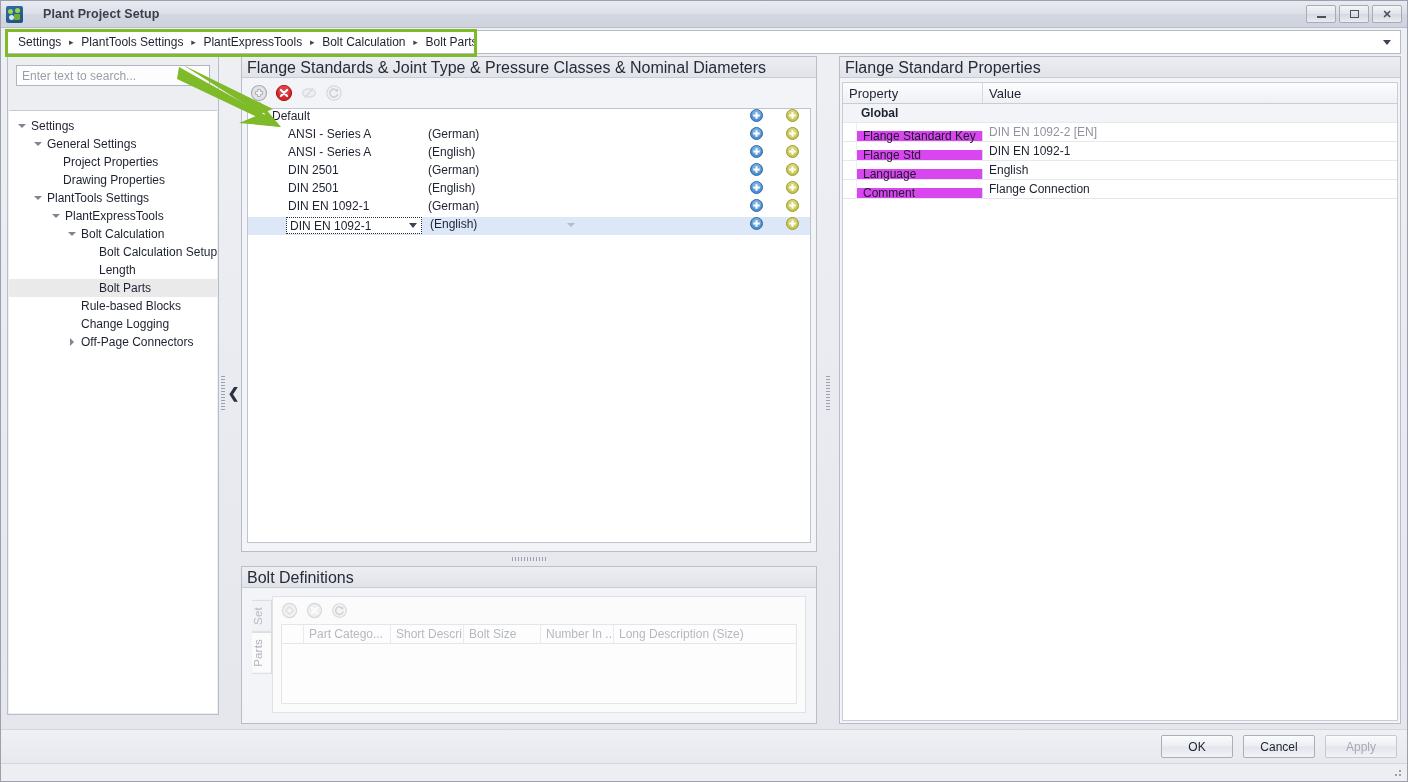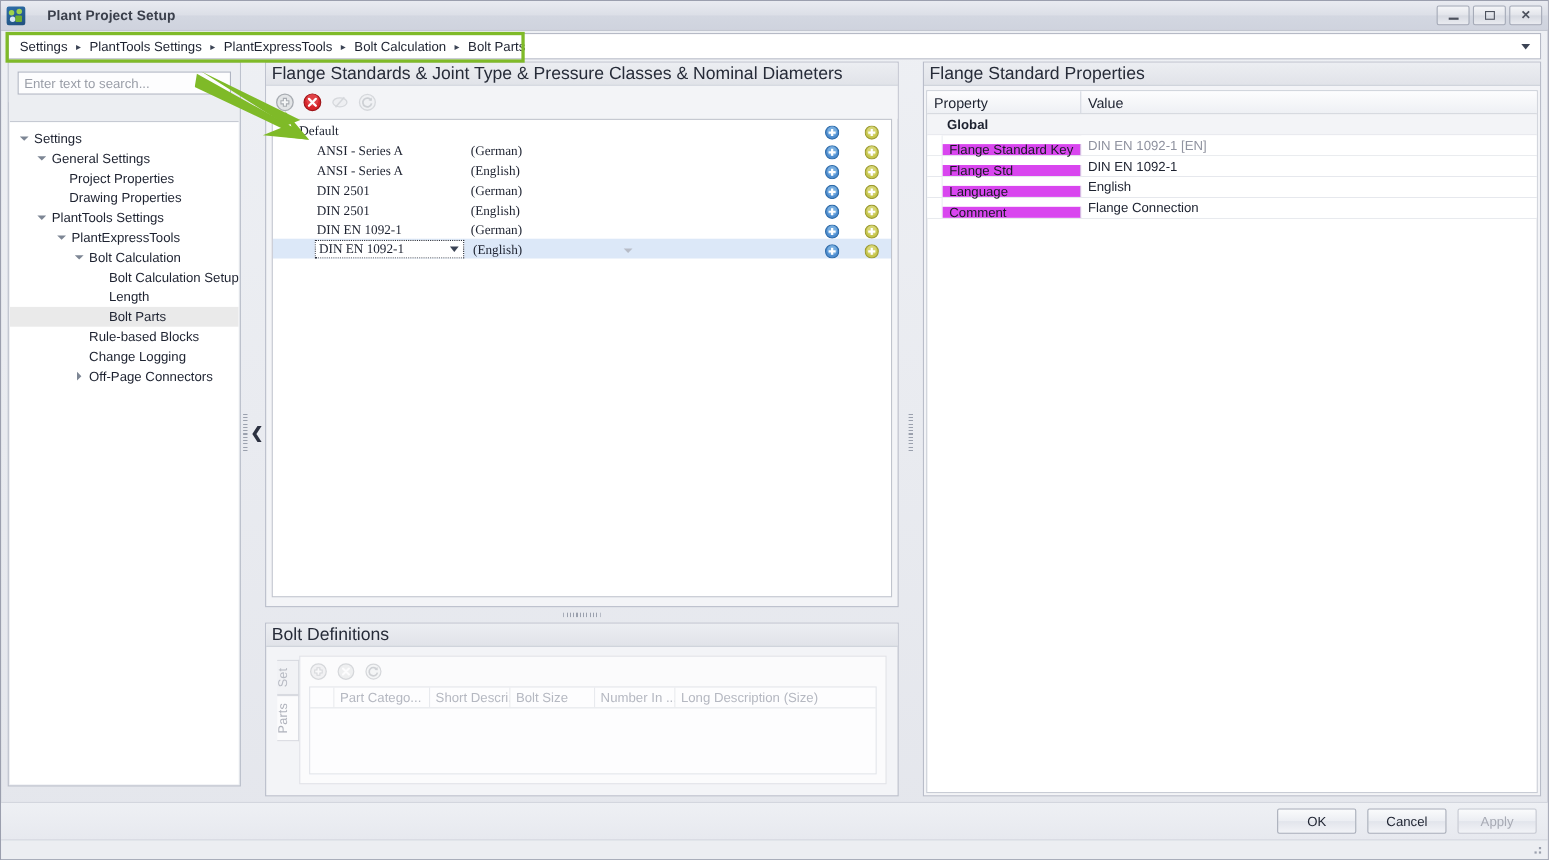--- a/index.html
+++ b/index.html
@@ -271,26 +271,25 @@
 
   #flange-list {
     flex: 1 1 auto;
     margin: 0 5px 8px 5px;
     background: #ffffff;
     border: 1px solid #c0c4cd;
     overflow: hidden;
   }
   .frow {
     display: flex;
-    align-items: flex-end;
+    align-items: flex-start;
     height: 18px;
     font-size: 12px;
     color: #1d2230;
     position: relative;
-    font-family: Liberation Serif, serif;
   }
   .frow.sel { background: #dce8f8; }
   .frow .exp {
     width: 16px; flex: 0 0 16px;
     display: flex; align-items: center; justify-content: center;
   }
   .frow .namecell {
     width: 140px; flex: 0 0 140px;
     padding-left: 2px;
     white-space: nowrap;
@@ -909,21 +908,21 @@
             <span class="gcell">
               <span class="gcaret">
                   <span class="caret-down"></span>
                 </span>
               <span>Global</span>
             </span>
           </div>
           <div class="prow">
             <span class="pindent"></span>
             <span class="pname" style="width:126px;flex:0 0 126px">Flange Standard Key</span>
-            <span class="pval readonly">DIN EN 1092-1 [EN]</span>
+            <span class="pval readonly">DIN EN 1092-2 [EN]</span>
           </div>
           <div class="prow">
             <span class="pindent"></span>
             <span class="pname" style="width:126px;flex:0 0 126px">Flange Std</span>
             <span class="pval">DIN EN 1092-1</span>
           </div>
           <div class="prow">
             <span class="pindent"></span>
             <span class="pname" style="width:126px;flex:0 0 126px">Language</span>
             <span class="pval">English</span>

